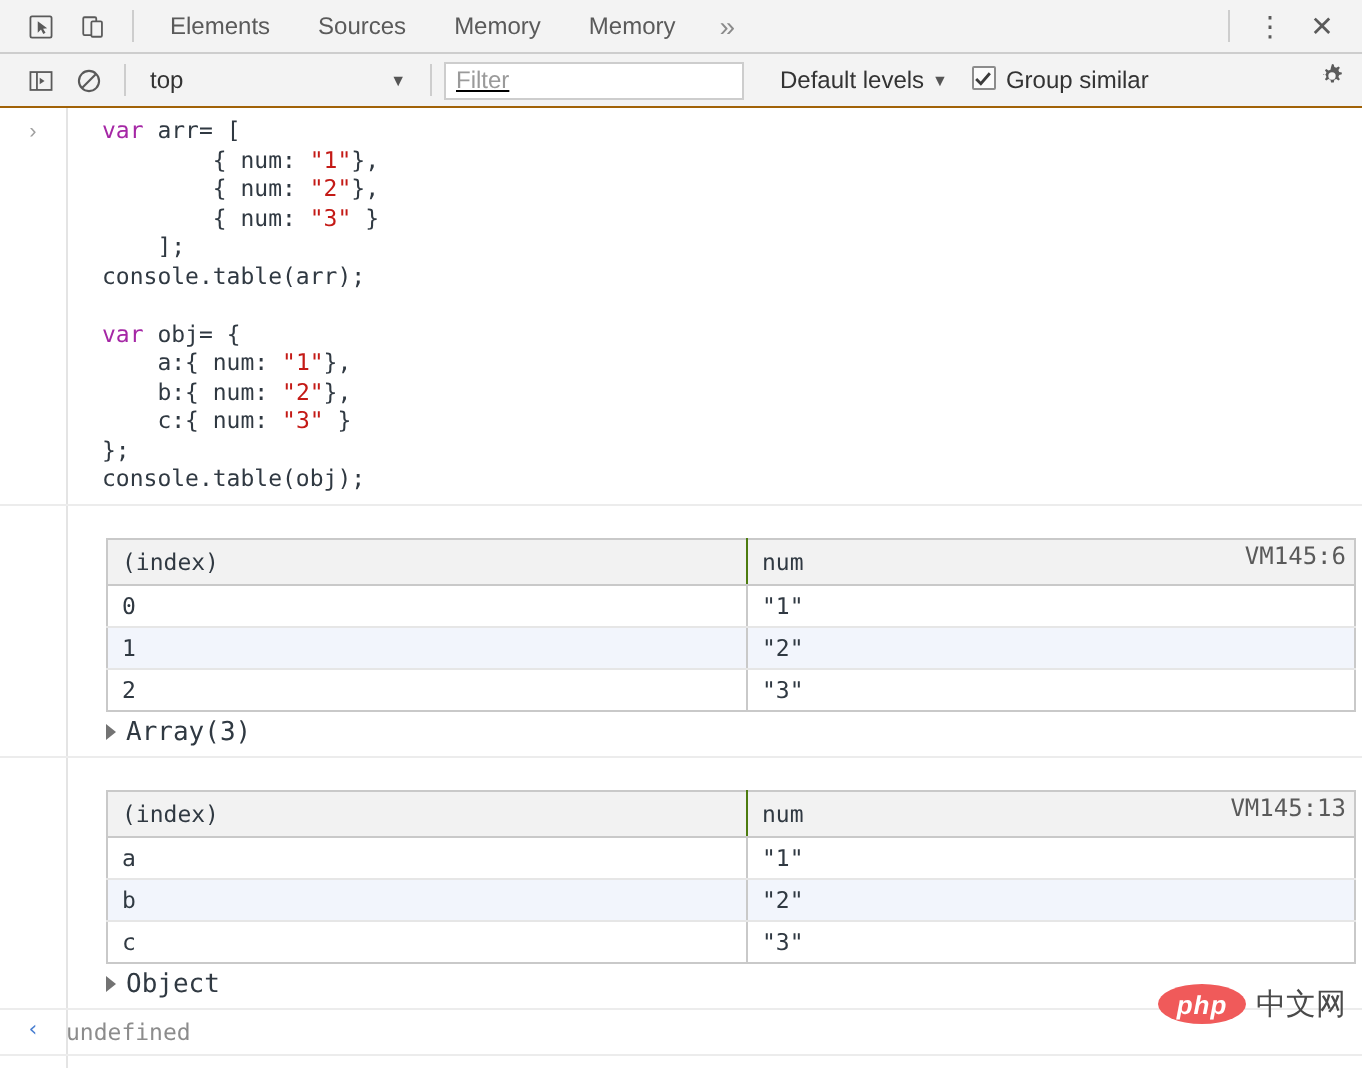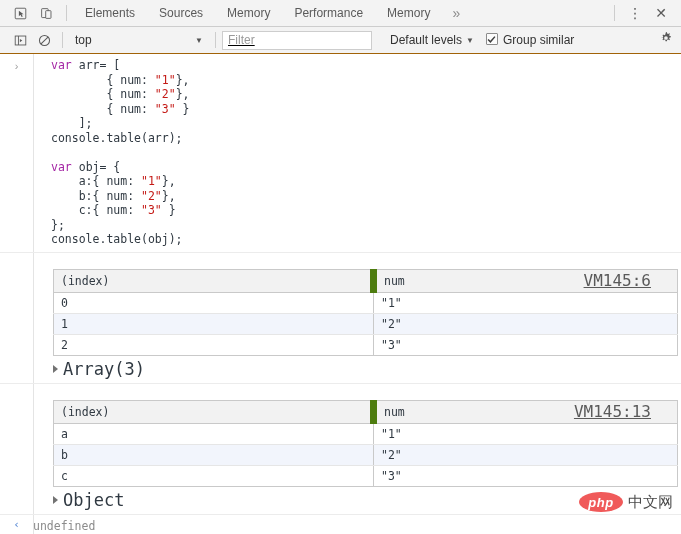--- a/index.html
+++ b/index.html
@@ -126,38 +126,37 @@
     color: #303942;
     white-space: pre;
     padding: 4px 0 5px 18px;
   }
   .kw { color: #a527a5; }
   .str { color: #c41a16; }
 
   
   .tablegrp { position: relative; padding: 0 0 4px 33px; border-bottom: 1px solid #ececec; }
   .vmlink {
-    position: absolute; right: 30px; top: 2px;
-    font-family: "DejaVu Sans Mono", "Liberation Mono", monospace;
-    font-size: 16px; color: #5a5a5a;
-    text-decoration: underline;
+    position: absolute; right: 8px; top: 2px;
+    font-family: "DejaVu Sans Mono", "Liberation Mono", monospace;
+    font-size: 12px; color: #5a5a5a;
     cursor: pointer;
   }
   .ctable {
     margin: 16px 0 0 20px;
     width: 625px;
     border-collapse: collapse;
     border: 1px solid #c9c9c9;
     table-layout: fixed;
     font-family: "DejaVu Sans Mono", "Liberation Mono", monospace;
     font-size: 11.5px;
   }
   .ctable th {
     background: #f2f2f2;
-    border-right: 7px solid #4d7c0f;
+    border-right: 1px solid #4d7c0f;
     border-bottom: 1px solid #c9c9c9;
     text-align: left;
     font-weight: normal;
     color: #303942;
     padding: 4px 7px;
     height: 21px;
   }
   .ctable th:last-child { border-right: none; }
   .ctable td {
     border-right: 1px solid #c9c9c9;
@@ -166,21 +165,21 @@
     height: 20px;
     color: #303942;
   }
   .ctable td:last-child { border-right: none; }
   .ctable tbody tr:last-child td { border-bottom: none; }
   .ctable tbody tr.alt td { background: #f2f5fc; }
   .ctable col.c-index { width: 320px; }
   .expander {
     margin: 3px 0 0 20px;
     font-family: "DejaVu Sans Mono", "Liberation Mono", monospace;
-    font-size: 17px; color: #303942;
+    font-size: 13px; color: #303942;
     display: flex; align-items: center; gap: 5px;
     cursor: pointer;
   }
   .tri {
     width: 0; height: 0;
     border-left: 5px solid #737373;
     border-top: 4px solid transparent;
     border-bottom: 4px solid transparent;
   }
 
@@ -246,21 +245,20 @@
           <rect x="7" y="4.5" width="6.5" height="9.5" rx="0.8" stroke="#5a5a5a" stroke-width="1.1" fill="#f3f3f3"></rect>
         </svg>
       </div>
       <div class="vsep"></div>
     </div>
 
     <div class="tabs">
       <div class="tab">Elements</div>
       <div class="tab">Sources</div>
       <div class="tab">Memory</div>
-      <div class="tab">Performance</div>
       <div class="tab">Memory</div>
       <div class="tab-overflow">»</div>
     </div>
 
     <div class="tb-right">
       <div class="vsep"></div>
       <div class="icon-btn" style="font-size:14px;color:#5a5a5a;line-height:1;">
         <span>⋮</span>
       </div>
       <div class="icon-btn" style="font-size:14px;color:#5a5a5a;line-height:1;">

